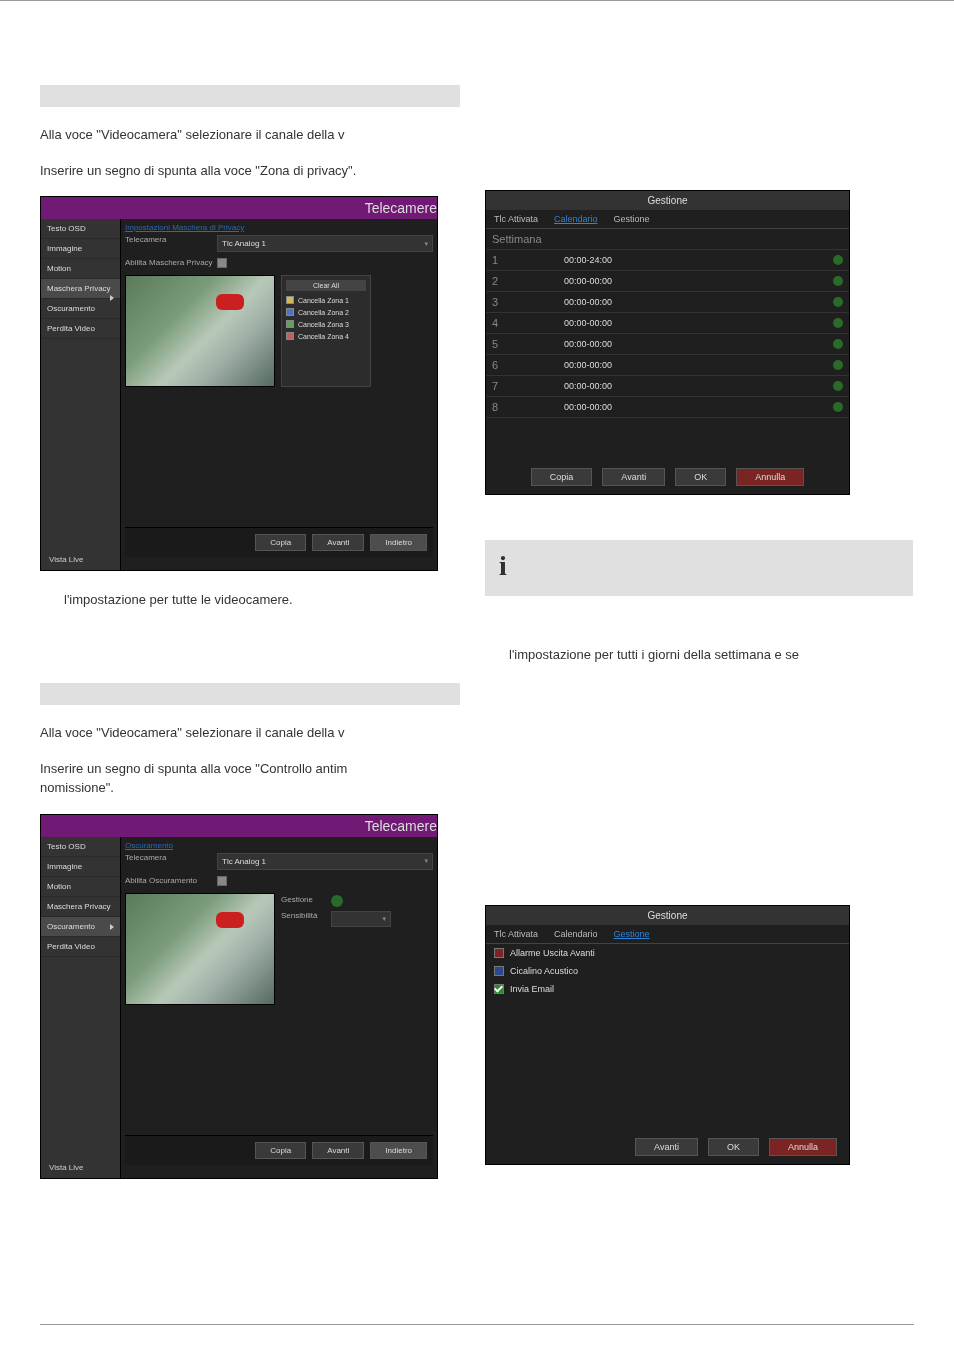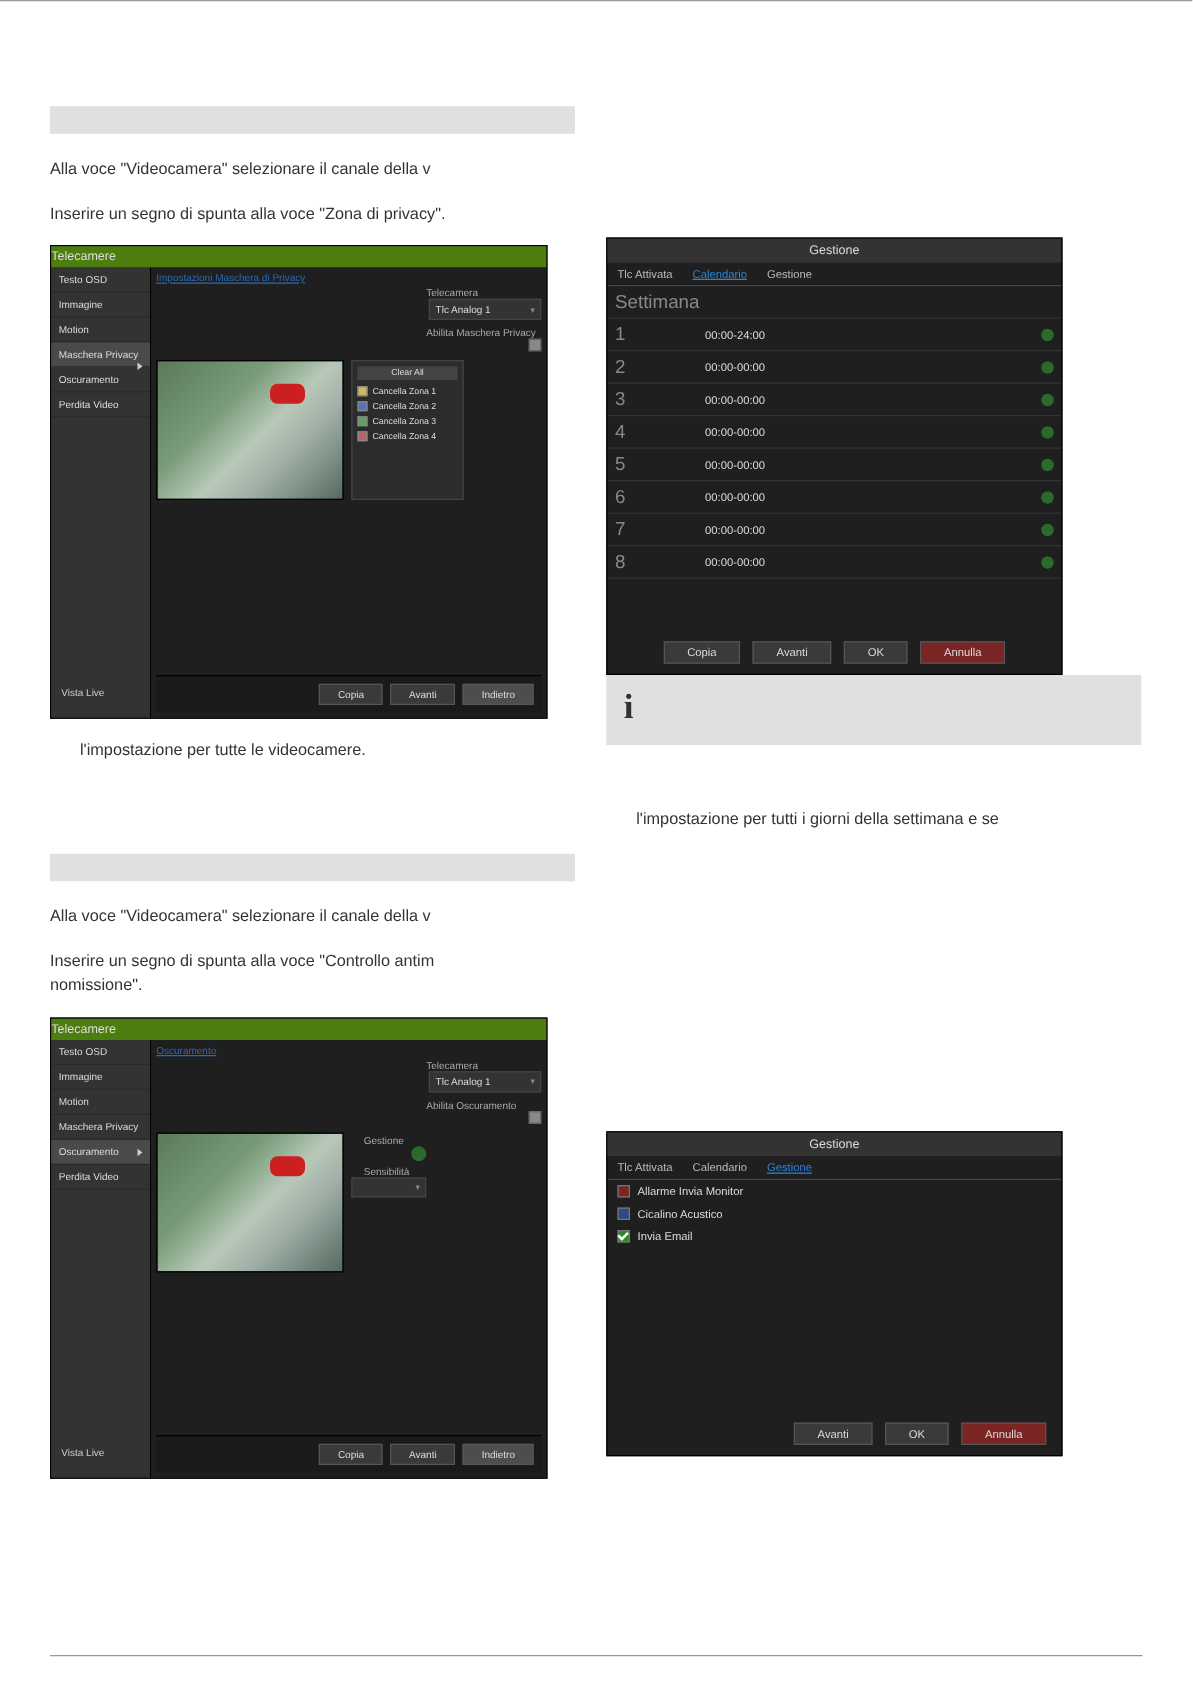--- a/index.html
+++ b/index.html
@@ -34,24 +34,24 @@
 
   
   .app {
     background: #2a2a2a;
     color: #ddd;
     font-size: 9px;
     border: 1px solid #000;
     width: 398px;
   }
   .app-title {
-    background: #4d7c0f;
-    text-align: left;
+    background: #701a75;
+    text-align: right;
     padding: 3px 0;
-    font-size: 10px;
+    font-size: 14px;
   }
   .app-body { display: flex; }
   .sidebar {
     width: 80px;
     background: #333;
     border-right: 1px solid #000;
   }
   .sidebar .item {
     padding: 5px 6px;
     font-size: 8px;
@@ -61,21 +61,21 @@
   .sidebar .item.sel { background: #4a4a4a; }
   .sidebar .item.arrow::after {
     content: ""; float: right; width: 0; height: 0;
     border-top: 3px solid transparent;
     border-bottom: 3px solid transparent;
     border-left: 4px solid #ccc;
     margin-top: 2px;
   }
   .main { flex: 1; background: #1f1f1f; padding: 4px; position: relative; min-height: 300px; }
   .crumb { color: #2e69b0; text-decoration: underline; font-size: 8px; }
-  .form-row { display: flex; align-items: flex-end; padding: 3px 0; font-size: 8px; flex-direction: column; }
+  .form-row { display: flex; align-items: flex-start; padding: 3px 0; font-size: 8px; }
   .form-row .lbl { width: 92px; color: #aaa; }
   .form-row .sel {
     background: #333; color: #ddd; border: 1px solid #444;
     padding: 3px 4px; flex: 1; font-size: 8px;
     display: flex; justify-content: space-between; align-items: center; gap: 32px;
   }
   .form-row .sel .chev { font-size: 7px; color: #888; }
   .chk {
     width: 10px; height: 10px; background: #333; border: 1px solid #666;
     display: inline-block; position: relative;
@@ -120,21 +120,21 @@
     background: #1f1f1f; color: #ddd; font-size: 9px;
     width: 365px; border: 1px solid #000;
   }
   .dlg-title {
     background: #333; text-align: center; padding: 4px 0; font-size: 10px;
   }
   .tabs { display: flex; border-bottom: 1px solid #444; }
   .tabs .tab { padding: 4px 8px; cursor: pointer; color: #bbb; font-size: 9px; }
   .tabs .tab.active { color: #2e84d8; text-decoration: underline; }
   .wk-row { display: flex; border-bottom: 1px solid #333; }
-  .wk-row .lbl { width: 72px; padding: 4px 6px; color: #888; font-size: 15px; }
+  .wk-row .lbl { width: 72px; padding: 4px 6px; color: #888; font-size: 11px; }
   .wk-row .val { flex: 1; padding: 4px 6px; font-size: 9px; display:flex; justify-content:space-between; align-items:center;}
   .wk-row .val .gear {
     width: 10px; height: 10px; border-radius: 50%; background: #2a6a2a;
     display: inline-block;
   }
   .wk-row.head .val { background:#2c2c2c; }
   .wk-row.head .val .chev { font-size:8px; color:#888; }
   .dlg-footer {
     display: flex; justify-content: center; gap: 10px;
     padding: 10px 0 8px;
@@ -394,21 +394,21 @@
 <div class="col-right" style="top:905px;">
   <div class="dlg">
     <div class="dlg-title">Gestione</div>
     <div class="tabs">
       <div class="tab">Tlc Attivata</div>
       <div class="tab">Calendario</div>
       <div class="tab active">Gestione</div>
     </div>
     <div class="act-row">
       <span class="chk-color red"></span>
-      <span>Allarme Invia Monitor</span>
+      <span>Allarme Uscita Avanti</span>
     </div>
     <div class="act-row">
       <span class="chk-color blue"></span>
       <span>Cicalino Acustico</span>
     </div>
     <div class="act-row">
       <span class="chk-color on"></span>
       <span>Invia Email</span>
     </div>
     <div style="height:130px;"></div>

